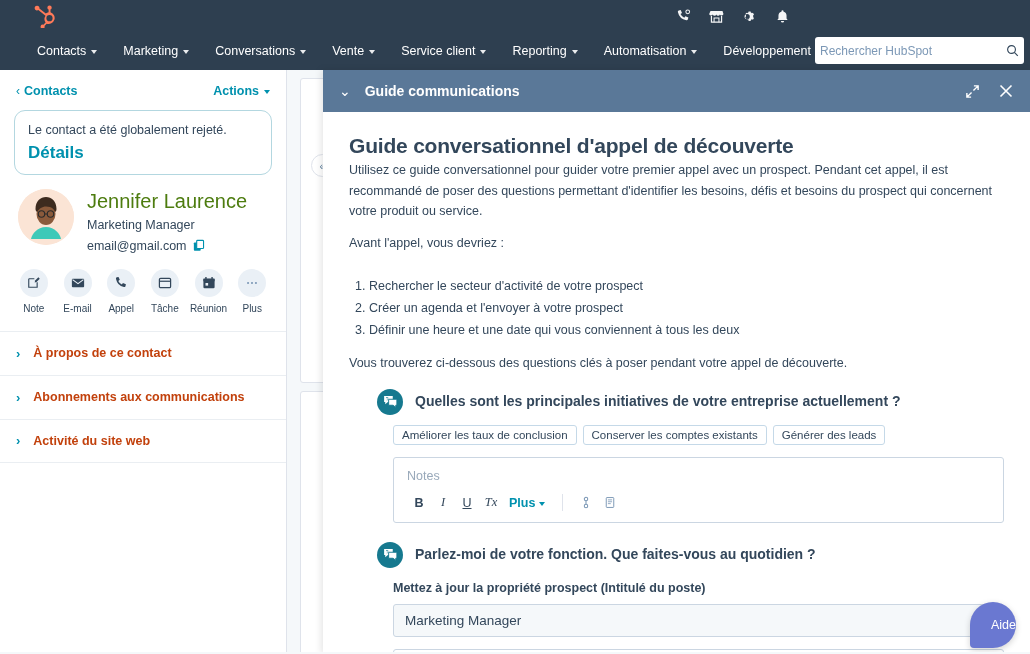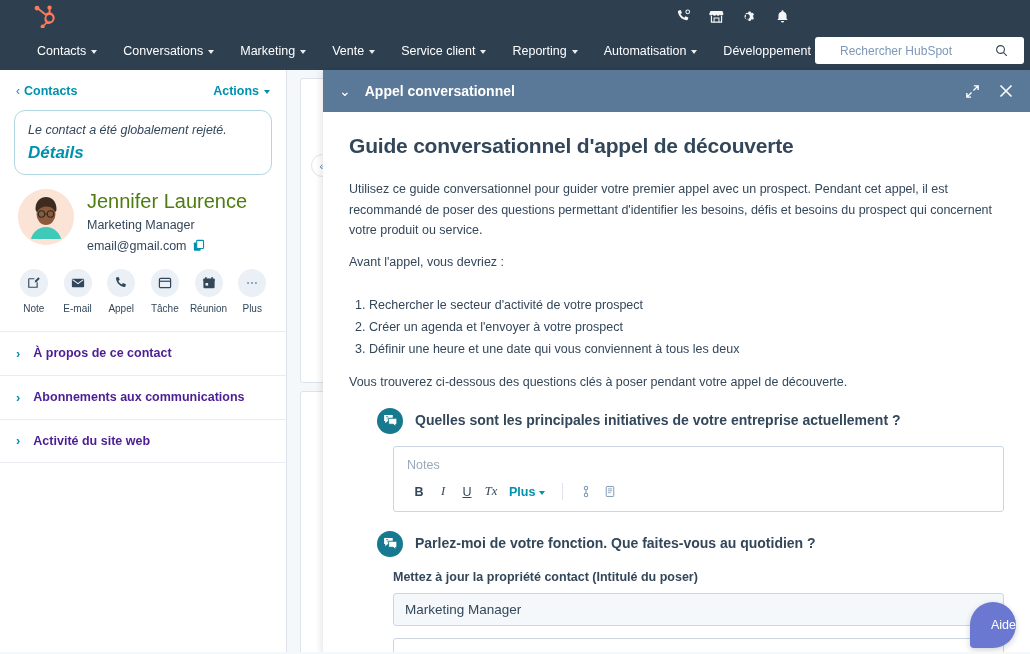--- a/index.html
+++ b/index.html
@@ -34,21 +34,21 @@
     color:#fff; font-size:12.5px; padding:0 13px; height:38px;
     display:flex; align-items:center; gap:5px; cursor:pointer; white-space:nowrap;
   }
   .caret-d {
     width:0;height:0;border-left:3.5px solid transparent;border-right:3.5px solid transparent;
     border-top:4px solid #fff; opacity:.9; margin-top:2px;
   }
   .searchbox {
     position:absolute; right:6px; top:5px; width:209px; height:27px;
     background:#fff; border-radius:3px; display:flex; align-items:center;
-    padding:0 25px;
+    padding:0 5px;
   }
   .searchbox input {
     border:none; outline:none; flex:1; font-size:12px; color:#33475b;
     font-family:"Liberation Sans", sans-serif; background:transparent;
   }
   .searchbox input::placeholder { color:#7c98b6; }
   .srch-ic { width:13px; height:13px; flex:0 0 auto; }
 
   
   .sidebar {
@@ -56,21 +56,21 @@
     background:#fff; border-right:1px solid #dfe3eb; overflow:hidden;
   }
   .sb-top { padding:14px 16px 0 16px; display:flex; justify-content:space-between; align-items:center; }
   .crumb { color:#0091ae; font-size:12.5px; font-weight:bold; cursor:pointer; display:flex; align-items:center; gap:4px;}
   .crumb .lt { font-size:12px; font-weight:normal; }
   .actions-btn { color:#0091ae; font-size:12.5px; font-weight:bold; cursor:pointer; display:flex; align-items:center; gap:5px;}
   .caret-teal { width:0;height:0;border-left:3.5px solid transparent;border-right:3.5px solid transparent;border-top:4px solid #0091ae; margin-top:2px;}
 
   .alertbox {
     margin:12px 14px 0 14px; border:1px solid #b3d7e0; border-radius:11px;
-    padding:11px 13px; background:#fff;font-style:italic;
+    padding:11px 13px; background:#fff;
   }
   .alertbox .txt { font-size:12.5px; color:#33475b; line-height:1.4; }
   .alertbox .lnk { font-size:17px; color:#0091ae; font-weight:bold; cursor:pointer; margin-top:3px; display:inline-block;}
 
   .profile { display:flex; gap:13px; padding:14px 16px 0 18px; }
   .avatar { width:56px; height:56px; border-radius:50%; overflow:hidden; flex:0 0 auto; background:#fbe5d6;}
   .pname { font-size:20px; color:#4d7c0f; line-height:1.2; font-weight:normal; }
   .ptitle { font-size:12.5px; color:#33475b; margin-top:5px; }
   .pmail { font-size:12.5px; color:#33475b; margin-top:7px; display:flex; align-items:center; gap:6px;}
   .copy-ic { width:12px; height:13px; cursor:pointer; }
@@ -83,21 +83,21 @@
   }
   .qa-lbl { font-size:10px; color:#33475b; margin-top:6px; }
 
   .accordion { margin-top:17px; }
   .acc-row {
     height:44px; display:flex; align-items:center; gap:13px; padding:0 16px;
     border-top:1px solid #eaeef2; cursor:pointer;
   }
   .acc-row:last-child { border-bottom:1px solid #eaeef2; }
   .acc-row .chev { color:#0091ae; font-size:13px; font-weight:bold; line-height:1;}
-  .acc-row .lbl { font-size:12.5px; color:#4c1d95; font-weight:bold; }
+  .acc-row .lbl { font-size:12.5px; color:#c2410c; font-weight:bold; }
 
   
   .midcol {
     position:absolute; left:287px; top:70px; width:60px; height:584px;
     background:#f5f8fa;
   }
   .ghost-card {
     position:absolute; left:13px; background:#fff; border:1px solid #dfe3eb;
     border-radius:3px; width:50px;
   }
@@ -120,21 +120,21 @@
     height:42px; background:#5a7898; display:flex; align-items:center;
     padding:0 16px; flex:0 0 auto;
   }
   .ph-chev { color:#fff; font-size:14px; margin-right:14px; cursor:pointer; line-height:1; }
   .ph-title { color:#fff; font-size:14px; font-weight:bold; flex:1; }
   .ph-ic { color:#fff; cursor:pointer; margin-left:18px; display:flex; align-items:center;}
 
   .panel-body { flex:1; overflow:hidden; padding:22px 26px 0 26px; position:relative;}
 
   h1.pb-title { font-size:21px; color:#33475b; font-weight:bold; letter-spacing:-.2px; }
-  .pb-p { font-size:12.5px; color:#33475b; line-height:1.65; margin-top:21px; }
+  .pb-p { font-size:12.5px; color:#33475b; line-height:1.65; margin-top:2px; }
   .pb-ol { margin:26px 0 0 20px; }
   .pb-ol li { font-size:12.5px; color:#33475b; line-height:1.75; }
   .pb-p2 { font-size:12.5px; color:#33475b; margin-top:14px; }
 
   .qblock { margin-top:22px; }
   .qhead { display:flex; align-items:flex-start; gap:12px;padding-left:28px; }
   .q-ic {
     width:26px; height:26px; border-radius:50%; background:#16798f; flex:0 0 auto;
     display:flex; align-items:center; justify-content:center; margin-top:-3px;
   }
@@ -200,25 +200,25 @@
     </div>
   </div>
 
   <div class="navbar">
     <div class="navitems">
       <div class="navitem">
         <span>Contacts</span>
         <span class="caret-d"></span>
       </div>
       <div class="navitem">
+        <span>Marketing</span>
+        <span class="caret-d"></span>
+      </div>
+      <div class="navitem">
         <span>Conversations</span>
-        <span class="caret-d"></span>
-      </div>
-      <div class="navitem">
-        <span>Marketing</span>
         <span class="caret-d"></span>
       </div>
       <div class="navitem">
         <span>Vente</span>
         <span class="caret-d"></span>
       </div>
       <div class="navitem">
         <span>Service client</span>
         <span class="caret-d"></span>
       </div>
@@ -365,21 +365,21 @@
     <div class="ghost-card g1"></div>
     <div class="ghost-card g2"></div>
   </div>
   <div class="collapse-btn">
     <span>«</span>
   </div>
 
   <div class="panel">
     <div class="panel-head">
       <span class="ph-chev">⌄</span>
-      <span class="ph-title">Appel conversationnel</span>
+      <span class="ph-title">Guide communications</span>
       <span class="ph-ic">
         <svg width="15" height="15" viewBox="0 0 16 16">
             <path d="M9.5 2h4.5v4.5M14 2 9 7M6.5 14H2V9.5M2 14l5-5" stroke="#fff" stroke-width="1.5" fill="none"></path>
           </svg>
       </span>
       <span class="ph-ic">
         <svg width="16" height="16" viewBox="0 0 16 16">
             <path d="M2.5 2.5 13.5 13.5M13.5 2.5 2.5 13.5" stroke="#fff" stroke-width="1.6"></path>
           </svg>
       </span>
@@ -399,20 +399,25 @@
       <div class="qblock">
         <div class="qhead">
           <div class="q-ic">
             <svg width="15" height="15" viewBox="0 0 16 16">
               <path d="M1.2 2.2h9.2v6.4H5.2L2.4 10.9V8.6H1.2z" fill="#fff"></path>
               <path d="M6 5.6h8.8v6.4h-1.2v2.3l-2.8-2.3H6z" fill="#fff" stroke="#16798f" stroke-width="1"></path>
               <text x="3" y="7" font-size="5.2" fill="#16798f" font-family="Liberation Sans">?</text>
             </svg>
           </div>
           <div class="qtext">Quelles sont les principales initiatives de votre entreprise actuellement ?</div>
+        </div>
+        <div class="chips">
+          <div class="chip">Améliorer les taux de conclusion</div>
+          <div class="chip">Conserver les comptes existants</div>
+          <div class="chip">Générer des leads</div>
         </div>
         <div class="notes-box">
           <div class="notes-ph">Notes</div>
           <div class="nt-toolbar">
             <div class="nt-btn" style="font-weight:bold">B</div>
             <div class="nt-btn" style="font-style:italic;font-family:'Liberation Serif',serif">I</div>
             <div class="nt-btn" style="text-decoration:underline">U</div>
             <div class="nt-btn" style="font-family:'Liberation Serif',serif;font-style:italic">Tx</div>
             <div class="nt-plus">
               <span>Plus</span>
@@ -442,21 +447,21 @@
         <div class="qhead">
           <div class="q-ic">
             <svg width="15" height="15" viewBox="0 0 16 16">
               <path d="M1.2 2.2h9.2v6.4H5.2L2.4 10.9V8.6H1.2z" fill="#fff"></path>
               <path d="M6 5.6h8.8v6.4h-1.2v2.3l-2.8-2.3H6z" fill="#fff" stroke="#16798f" stroke-width="1"></path>
               <text x="3" y="7" font-size="5.2" fill="#16798f" font-family="Liberation Sans">?</text>
             </svg>
           </div>
           <div class="qtext">Parlez-moi de votre fonction. Que faites-vous au quotidien ?</div>
         </div>
-        <div class="sub-label">Mettez à jour la propriété contact (Intitulé du poser)</div>
+        <div class="sub-label">Mettez à jour la propriété prospect (Intitulé du poste)</div>
         <div class="prop-input">Marketing Manager</div>
         <div class="notes-box">
           
           
         </div>
       </div>
     </div>
 
     <div class="aide">
       <span>Aide</span>

